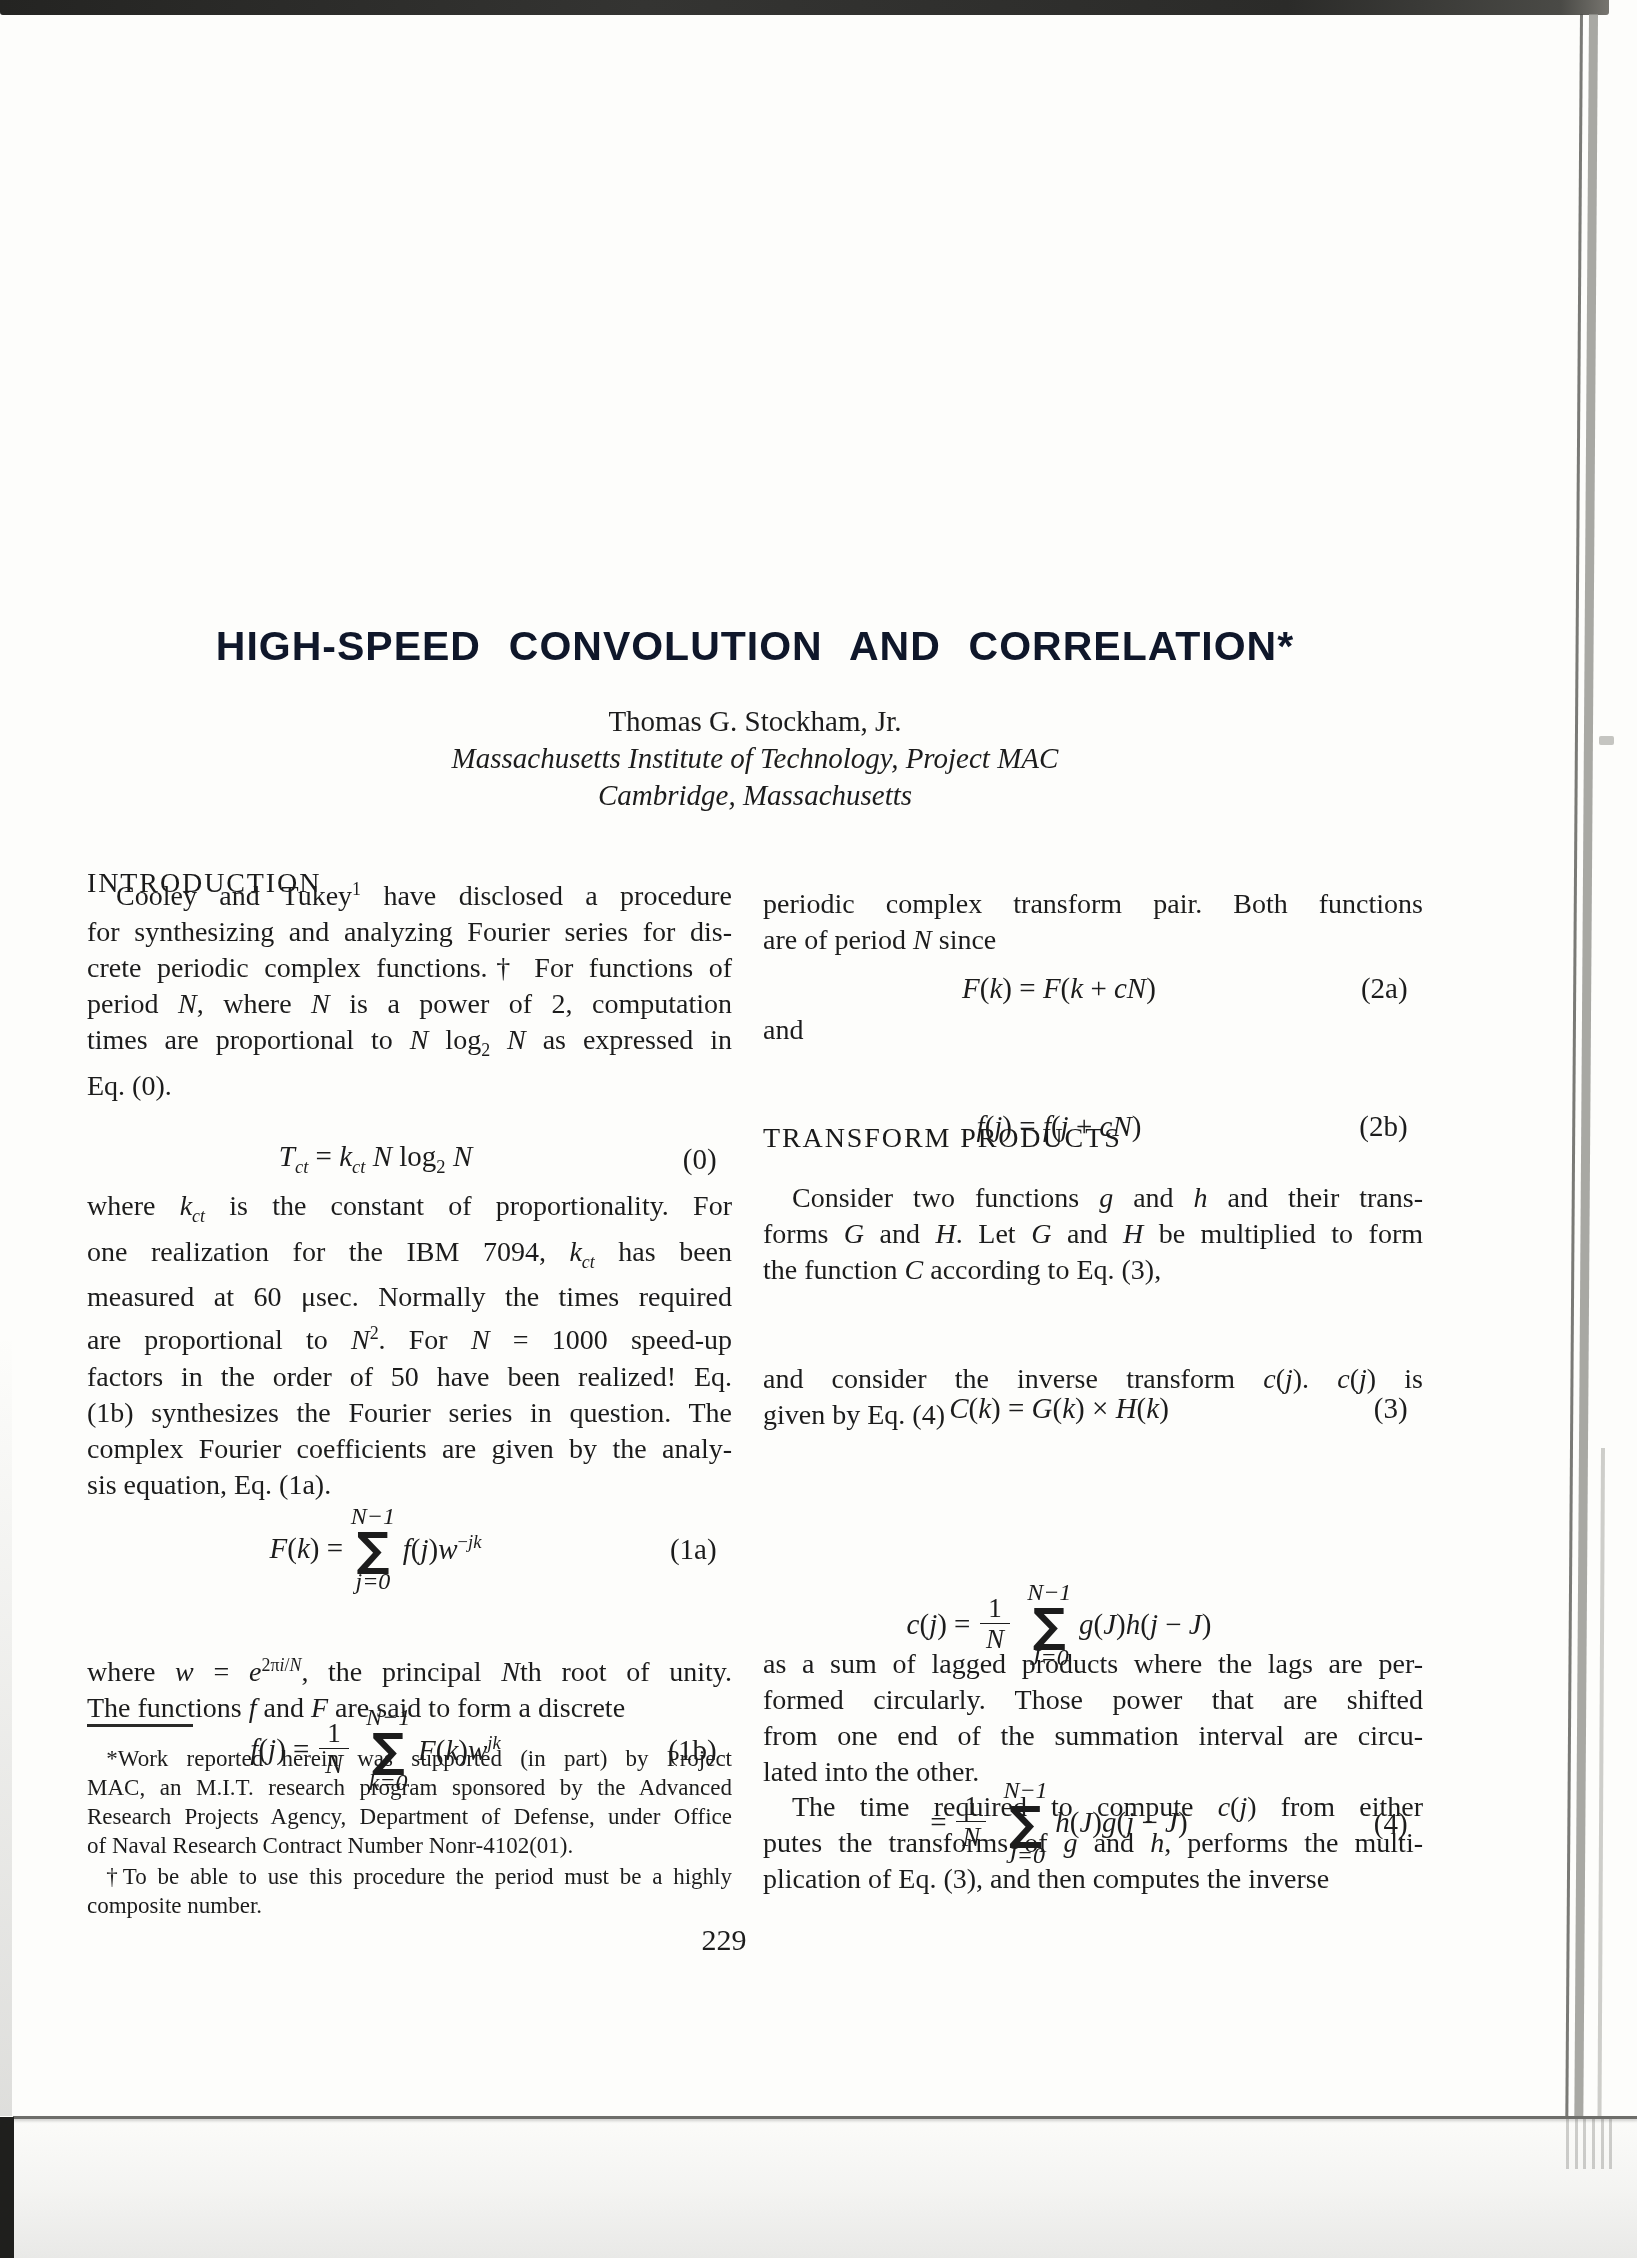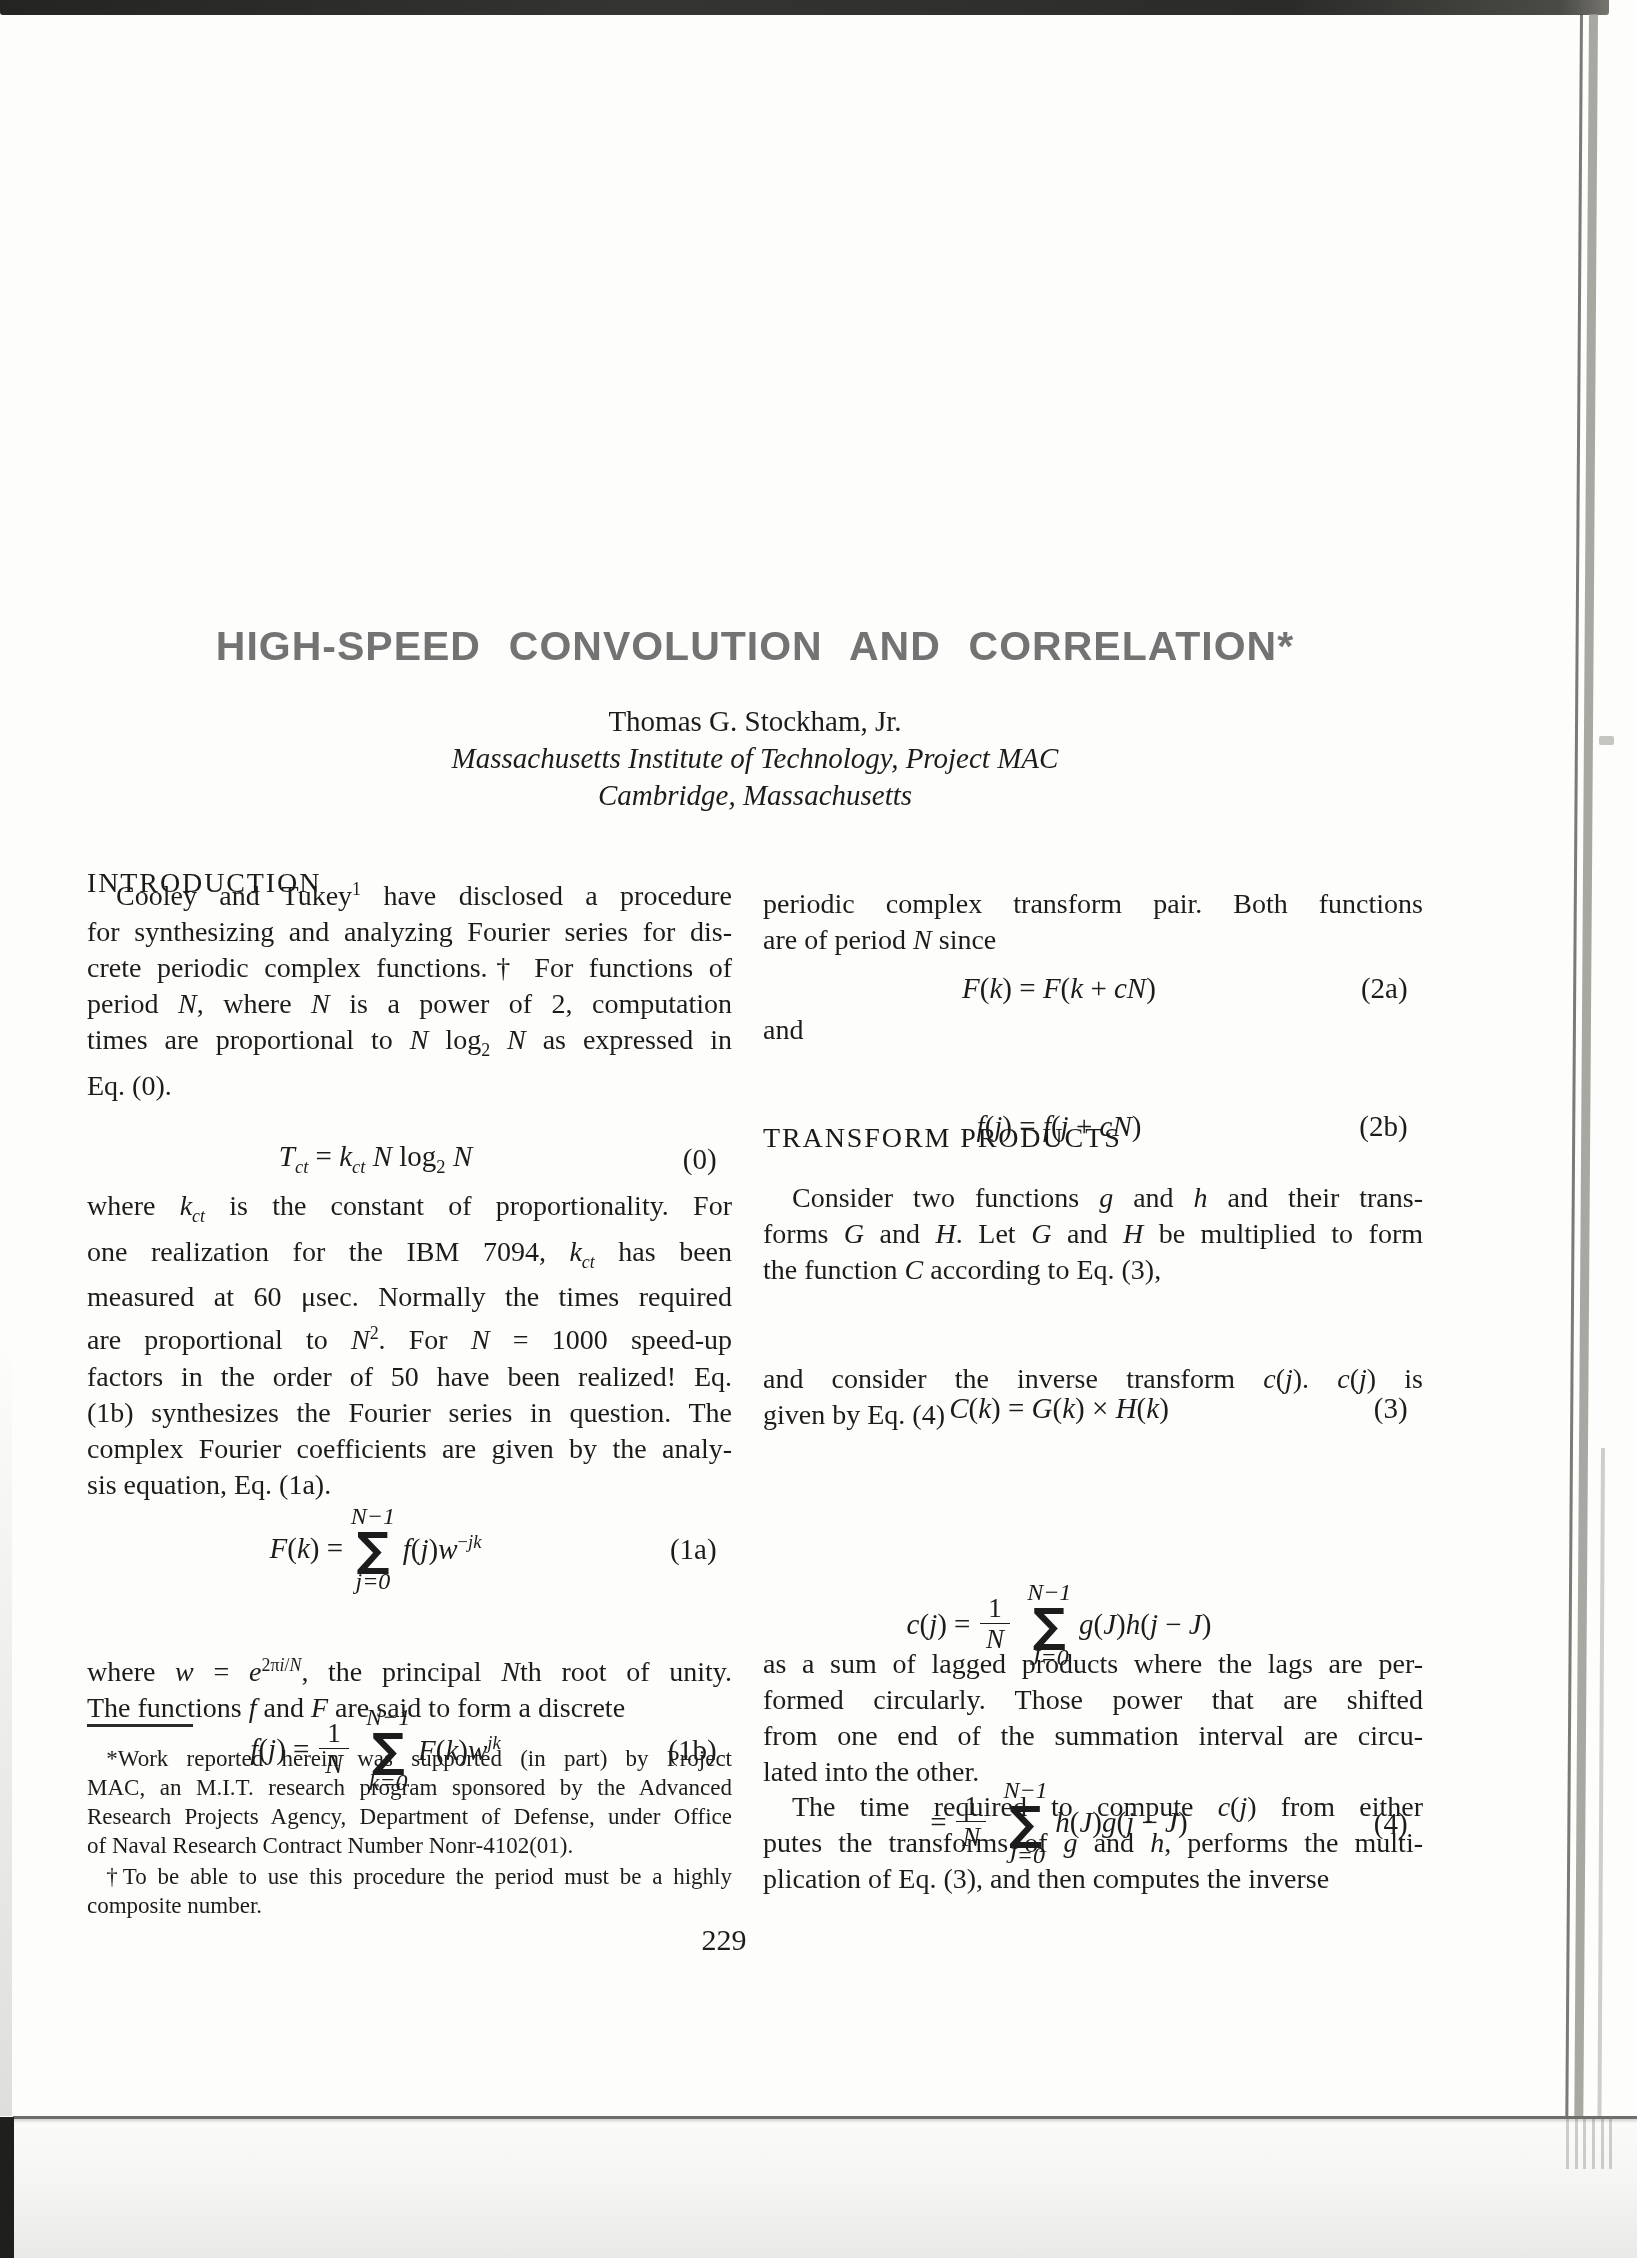--- a/index.html
+++ b/index.html
@@ -26,21 +26,21 @@
     background:#6e6e6a; box-shadow:0 1.9px 2.9px rgba(0,0,0,.18); }
   .bottom-area { position:absolute; left:12.6px; top:2119px; width:1625px; height:139px;
     background:linear-gradient(180deg,#fbfbf9 0%,#f4f4f2 50%,#e9e9e7 100%); }
   .bottom-left-bar { position:absolute; left:0; top:2117px; width:13.5px; height:141px; background:#1f1f1d; }
   .bottom-streaks { position:absolute; left:1566px; top:2119px; width:46px; height:50px; opacity:.5;
     background:repeating-linear-gradient(90deg, rgba(85,85,80,.55) 0 2.9px, rgba(0,0,0,0) 2.9px 8.7px); }
 
   
   .titleblock { position:absolute; left:87px; top:623px; width:1336px; text-align:center; }
   .title { font-family:"Liberation Sans", sans-serif; font-weight:bold; font-size:41px;
-    letter-spacing:1px; word-spacing:15.4px; color:#737373; }
+    letter-spacing:1px; word-spacing:15.4px; color:#0f172a; }
   .byline { position:absolute; left:87px; top:703px; width:1336px; text-align:center;
     font-size:29px; line-height:37px; }
   .byline .it { font-style:italic;font-family:Liberation Serif, serif; }
 
   
   .col { position:absolute; top:0; height:2258px; }
   .col-left  { left:87px;  width:645px; }
   .col-right { left:763px; width:660px; }
   .blk { position:absolute; left:0; width:100%; }
 

